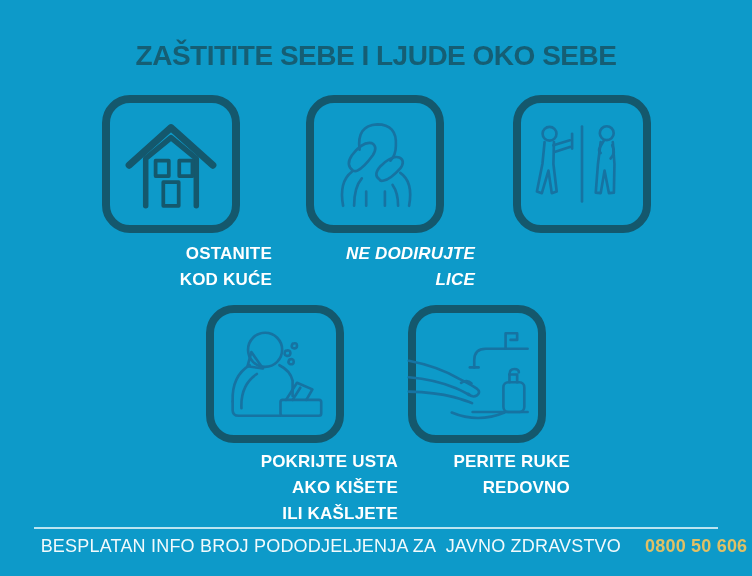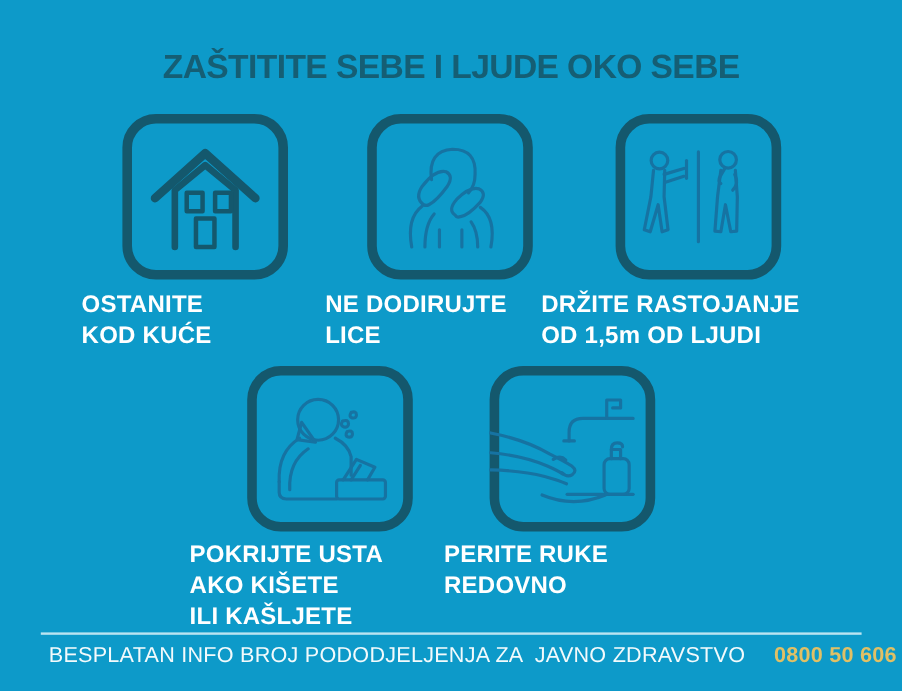--- a/index.html
+++ b/index.html
@@ -35,28 +35,28 @@
     overflow:visible;
   }
   .c1{left:102px;top:95px;}
   .c2{left:306px;top:95px;}
   .c3{left:513px;top:95px;}
   .c4{left:206px;top:305px;}
   .c5{left:408px;top:305px;}
   .card-label{
     position:absolute;
     color:#ffffff;
-    font-size:20px;font-weight:700;
+    font-size:17px;font-weight:700;
     line-height:26px;
-    text-align:left;
+    text-align:right;
     white-space:pre-line;
     letter-spacing:0.2px;
   }
   .l1{left:68px;top:241px;width:204px;}
-  .l2{left:271px;top:241px;width:204px;}
+  .l2{left:271px;top:241px;width:204px;font-style:italic;}
   .l3{left:451px;top:241px;width:264px;}
   .l4{left:158px;top:449px;width:240px;}
   .l5{left:370px;top:449px;width:200px;}
   .divider{
     position:absolute;left:34px;top:527px;
     width:684px;height:1.5px;
     background:rgba(230,246,251,0.8);
   }
   .footer{
     position:absolute;top:536px;left:0;width:100%;
@@ -148,22 +148,20 @@
       <rect x="74" y="57.5" width="19" height="27" rx="4.5"></rect>
       <path d="M79.5 57.5 V50.5 H86.5 V57.5"></path>
       <path d="M79.5 50.5 Q79.5 45.5 84 45.5 Q88 45.5 88 48.5"></path>
     </svg>
   </div>
 
   <div class="card-label l1">OSTANITE
 KOD KUĆE</div>
   <div class="card-label l2">NE DODIRUJTE
 LICE</div>
-  <div class="card-label l3">DRŽITE RASTOJANJE
-OD 1,5m OD LJUDI</div>
   <div class="card-label l4">POKRIJTE USTA
 AKO KIŠETE
 ILI KAŠLJETE</div>
   <div class="card-label l5">PERITE RUKE
 REDOVNO</div>
 
   <div class="divider"></div>
   <div class="footer">
     <span class="footer-text">BESPLATAN INFO BROJ PODODJELJENJA ZA  JAVNO ZDRAVSTVO</span><span class="phone">0800 50 606</span>
   </div>

